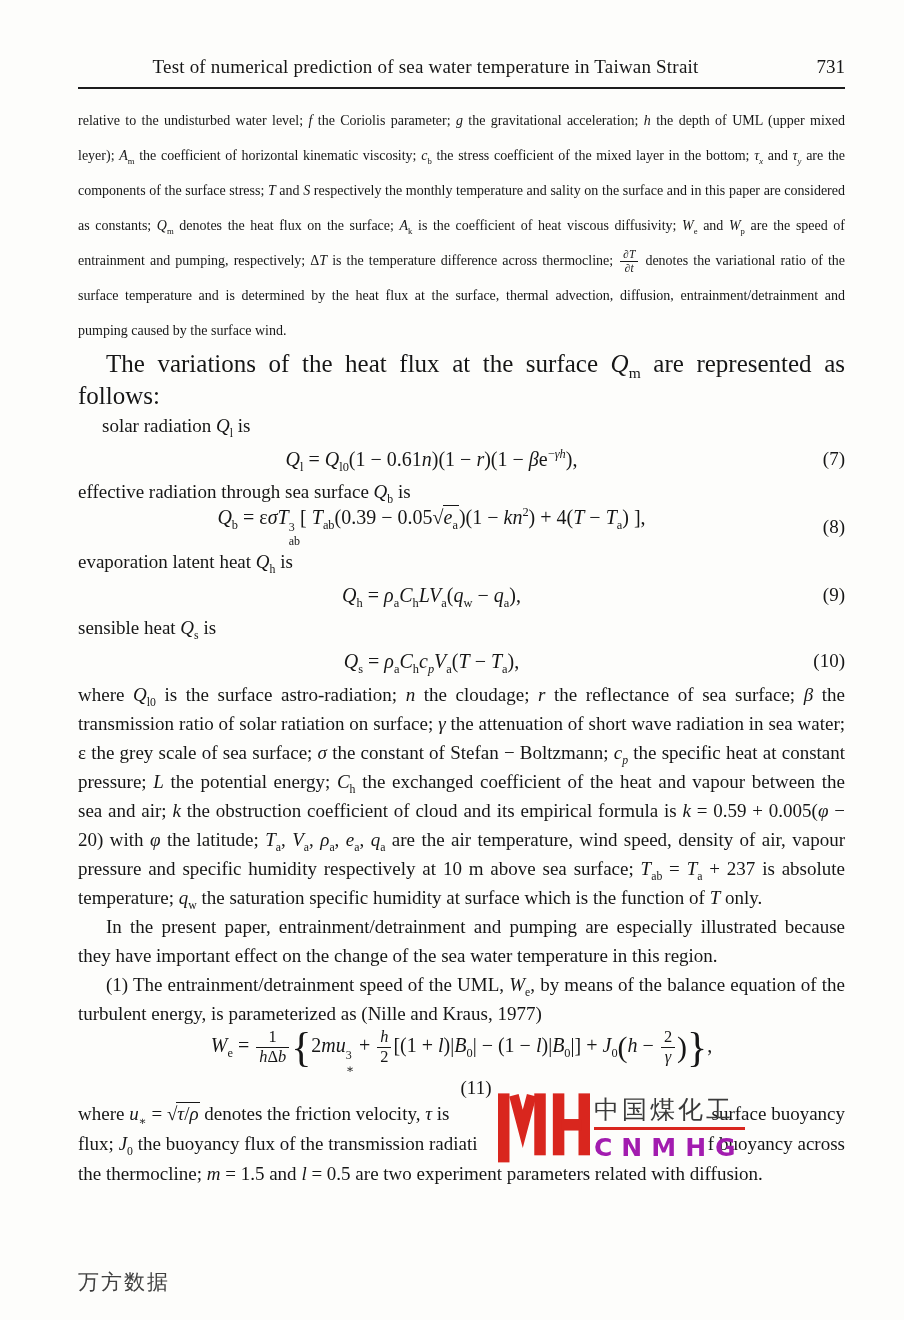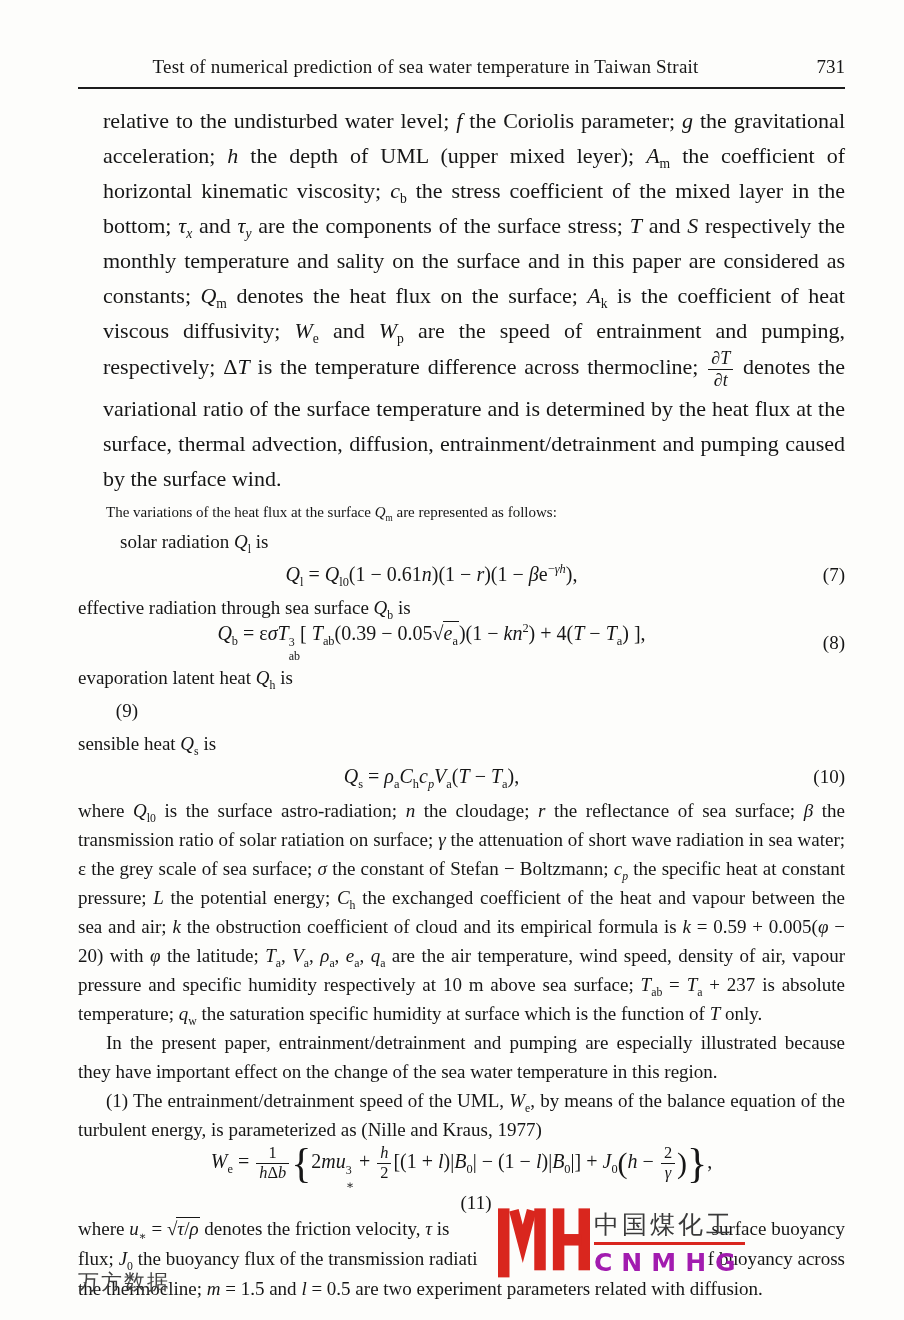--- a/index.html
+++ b/index.html
@@ -15,26 +15,26 @@
   .content{padding:56px 59px 0 78px;}
 
   
   .header{display:flex;align-items:flex-end;font-size:19px;}
   .header-title{flex:1;text-align:center;letter-spacing:.2px;}
   .header-num{width:72px;text-align:right;}
   .header-rule{border-bottom:2px solid #1c1c1c;margin-top:9px;margin-bottom:14px;}
 
   
   .para{text-align:justify;}
-  .p-loose{font-size:22px;line-height:35px;margin-left:25px;}
-  .p-mid{font-size:15px;line-height:32px;}
+  .p-loose{font-size:14px;line-height:35px;}
+  .p-mid{font-size:25px;line-height:32px;}
   .p-tight{font-size:19px;line-height:29px;}
   .indent{text-indent:28px;}
   .label-line{font-size:19px;line-height:28px;}
-  .label-indent{margin-left:42px;}
+  .label-indent{margin-left:24px;}
 
   
   .eq-row{display:flex;align-items:center;min-height:38px;font-size:20px;}
   .eq-row.tall{min-height:46px;flex-direction:column;}
   .eq-body{flex:1;text-align:center;}
   .eq-num{width:60px;text-align:right;font-size:19px;}
 
   i{font-family:"Liberation Serif","DejaVu Serif",serif;}
   sub,sup{font-size:0.62em;line-height:0;}
 
@@ -102,20 +102,21 @@
     <div class="eq-row">
       <div class="eq-body"><i>Q</i><sub>b</sub> = ε<i>σT</i><span class="ss">
             <span>3</span>
             <span>ab</span>
           </span>[ <i>T</i><sub>ab</sub>(0.39 − 0.05<span class="rad">√</span><span class="radarg"><i>e</i><sub>a</sub></span>)(1 − <i>kn</i><sup>2</sup>) + 4(<i>T</i> − <i>T</i><sub>a</sub>) ],</div>
       <div class="eq-num">(8)</div>
     </div>
 
     <div class="label-line">evaporation latent heat <i>Q</i><sub>h</sub> is</div>
     <div class="eq-row">
+      <div class="eq-body"><i>Q</i><sub>h</sub> = <i>ρ</i><sub>a</sub><i>C</i><sub>h</sub><i>LV</i><sub>a</sub>(<i>q</i><sub>w</sub> − <i>q</i><sub>a</sub>),</div>
       <div class="eq-num">(9)</div>
     </div>
 
     <div class="label-line">sensible heat <i>Q</i><sub>s</sub> is</div>
     <div class="eq-row">
       <div class="eq-body"><i>Q</i><sub>s</sub> = <i>ρ</i><sub>a</sub><i>C</i><sub>h</sub><i>c<sub>p</sub></i><i>V</i><sub>a</sub>(<i>T</i> − <i>T</i><sub>a</sub>),</div>
       <div class="eq-num">(10)</div>
     </div>
 
     <div class="para p-tight">where <i>Q</i><sub>l0</sub> is the surface astro-radiation;  <i>n</i> the cloudage;  <i>r</i> the reflectance of sea surface;  <i>β</i> the transmission ratio of solar ratiation on surface;  <i>γ</i> the attenuation of short wave radiation in sea water;  ε the grey scale of sea surface;  <i>σ</i> the constant of Stefan − Boltzmann;  <i>c<sub>p</sub></i> the specific heat at constant pressure;  <i>L</i> the potential energy;  <i>C</i><sub>h</sub> the exchanged coefficient of the heat and vapour between the sea and air;  <i>k</i> the obstruction coefficient of cloud and its empirical formula is <i>k</i> = 0.59 + 0.005(<i>φ</i> − 20) with <i>φ</i> the latitude;  <i>T</i><sub>a</sub>,  <i>V</i><sub>a</sub>,  <i>ρ</i><sub>a</sub>,  <i>e</i><sub>a</sub>,  <i>q</i><sub>a</sub> are the air temperature,  wind speed,  density of air,  vapour pressure and specific humidity respectively at 10 m above sea surface;  <i>T</i><sub>ab</sub> = <i>T</i><sub>a</sub> + 237 is absolute temperature;  <i>q</i><sub>w</sub> the saturation specific humidity at surface which is the function of <i>T</i> only.</div>

